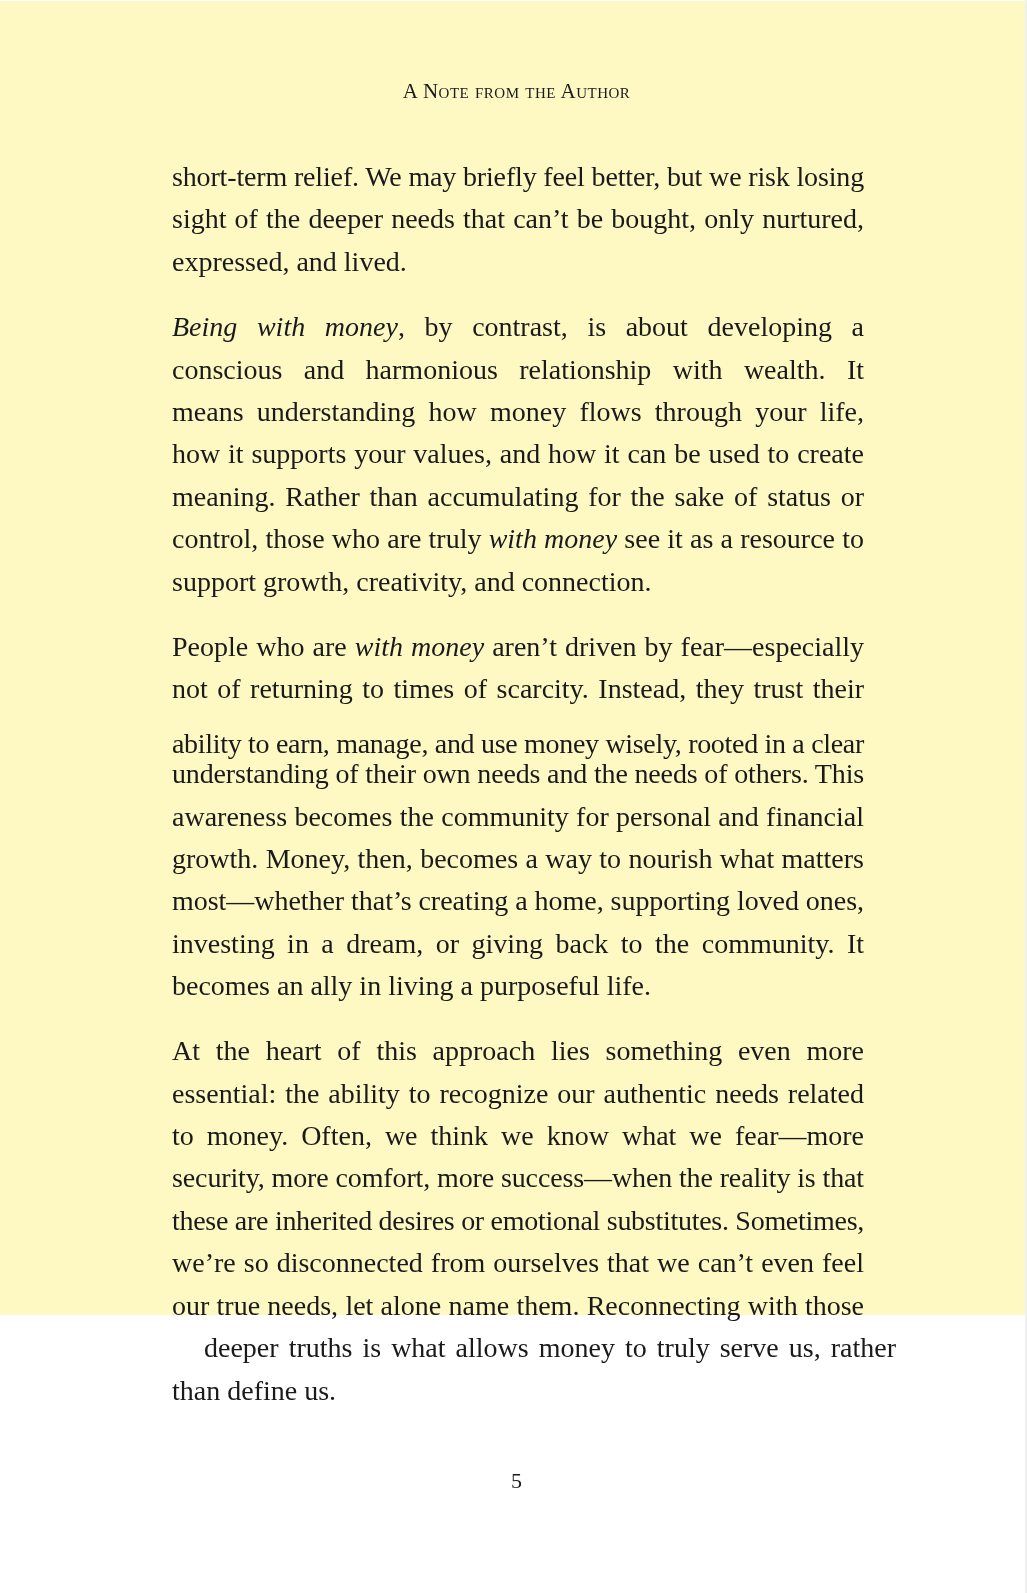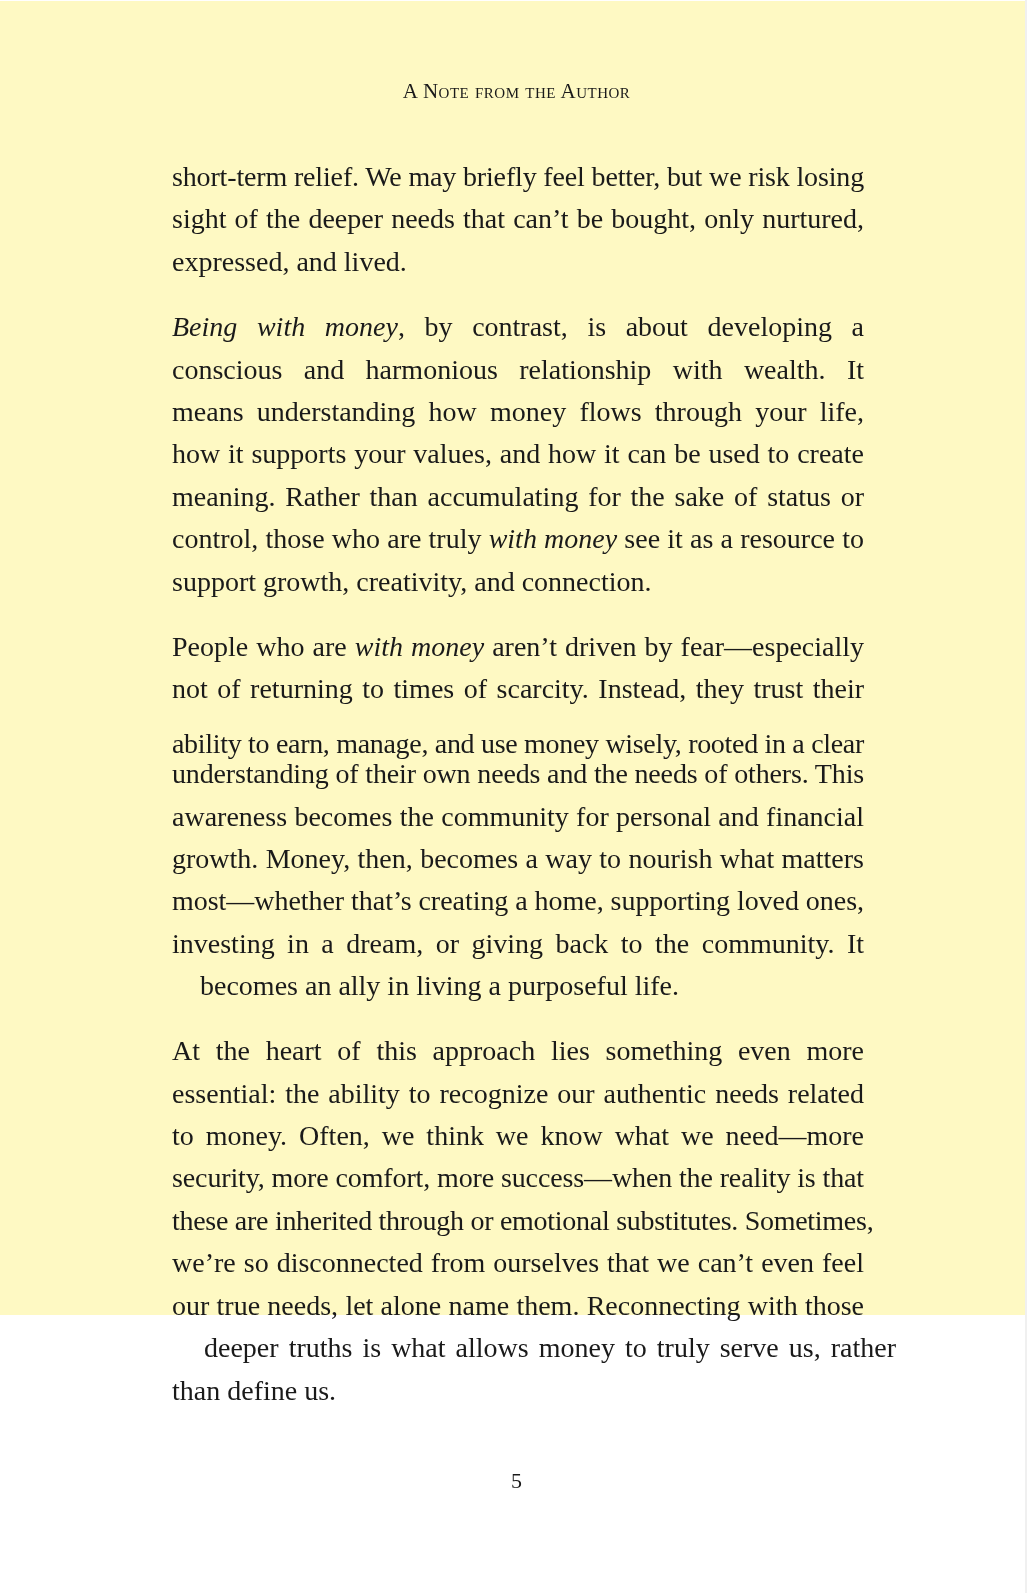--- a/index.html
+++ b/index.html
@@ -98,29 +98,29 @@
 
     <div>
       <div class="line" style="top: 625px; word-spacing: 0px; letter-spacing: -0.000269397px;"><span>People who are </span><em>with money</em><span> aren’t driven by fear—especially</span></div>
       <div class="line" style="top: 667px; word-spacing: 0px;"><span>not of returning to times of scarcity. Instead, they trust their</span></div>
       <div class="line" style="top: 710px; word-spacing: 0px; letter-spacing: -0.311523px; margin-top: 12px;"><span>ability to earn, manage, and use money wisely, rooted in a clear</span></div>
       <div class="line" style="top: 752px; word-spacing: 0px; letter-spacing: -0.155746px;"><span>understanding of their own needs and the needs of others. This</span></div>
       <div class="line" style="top: 795px; word-spacing: 0px;"><span>awareness becomes the community for personal and financial</span></div>
       <div class="line" style="top: 837px; word-spacing: 0px;"><span>growth. Money, then, becomes a way to nourish what matters</span></div>
       <div class="line" style="top: 879px; word-spacing: 0px; letter-spacing: -0.0410487px;"><span>most—whether that’s creating a home, supporting loved ones,</span></div>
       <div class="line" style="top: 922px; word-spacing: 0px;"><span>investing in a dream, or giving back to the community. It</span></div>
-      <div class="line last" style="top:964px;margin-left:28px;"><span>becomes an ally in living a purposeful life.</span></div>
+      <div class="line last" style="top:964px;"><span>becomes an ally in living a purposeful life.</span></div>
     </div>
 
     <div>
       <div class="line" style="top: 1029px; word-spacing: 0px;"><span>At the heart of this approach lies something even more</span></div>
       <div class="line" style="top: 1072px; word-spacing: 0px;"><span>essential: the ability to recognize our authentic needs related</span></div>
-      <div class="line" style="top: 1114px; word-spacing: 0px;"><span>to money. Often, we think we know what we need—more</span></div>
+      <div class="line" style="top: 1114px; word-spacing: 0px;"><span>to money. Often, we think we know what we fear—more</span></div>
       <div class="line" style="top: 1156px; word-spacing: 0px; letter-spacing: -0.123463px;"><span>security, more comfort, more success—when the reality is that</span></div>
-      <div class="line" style="top: 1199px; word-spacing: 0px; letter-spacing: -0.280518px;"><span>these are inherited through or emotional substitutes. Sometimes,</span></div>
+      <div class="line" style="top: 1199px; word-spacing: 0px; letter-spacing: -0.280518px;"><span>these are inherited desires or emotional substitutes. Sometimes,</span></div>
       <div class="line" style="top: 1241px; word-spacing: 0px;"><span>we’re so disconnected from ourselves that we can’t even feel</span></div>
       <div class="line" style="top: 1284px; word-spacing: 0px;"><span>our true needs, let alone name them. Reconnecting with those</span></div>
       <div class="line" style="top: 1326px; word-spacing: 0px; margin-left: 32px;"><span>deeper truths is what allows money to truly serve us, rather</span></div>
       <div class="line last" style="top:1369px;"><span>than define us.</span></div>
     </div>
 
   </div>
 
   <div class="folio">5</div>
 </div>

